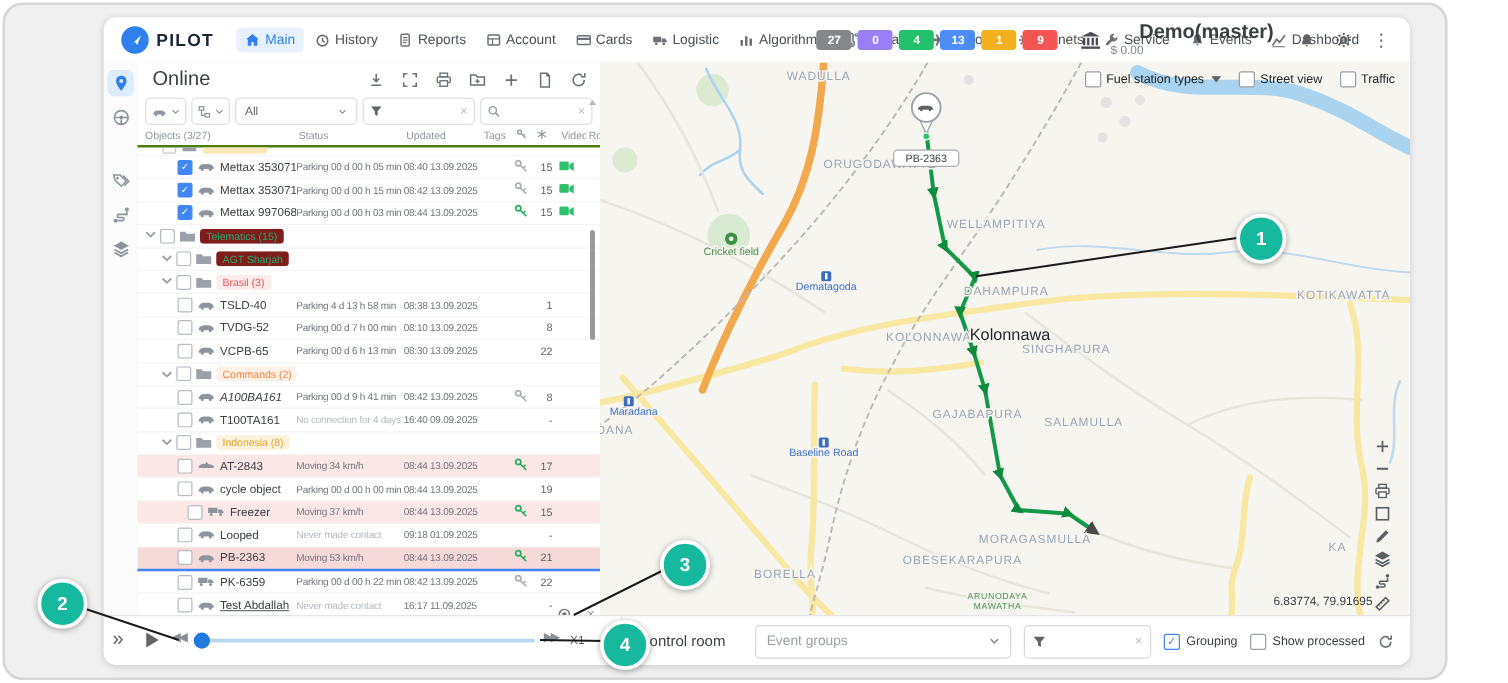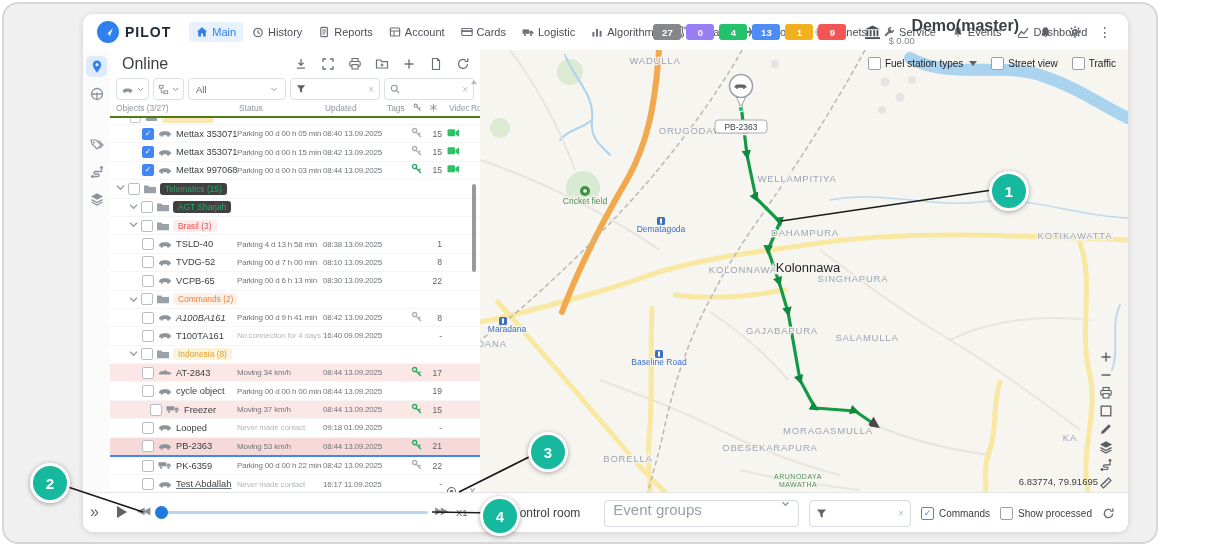--- a/index.html
+++ b/index.html
@@ -58,21 +58,21 @@
   .row.pink{background:#fcE7e7;}
   .row.selected{background:#f6d9d9;border-bottom:2px solid #4285f4;}
   .c-name{display:flex;align-items:center;gap:3px;overflow:hidden;white-space:nowrap;}
   .vname{font-size:9.3px;color:#3c4043;}
   .cell{overflow:hidden;white-space:nowrap;letter-spacing:-0.2px;}
   .muted{color:#b4bac0;}
   .cb{width:10px;height:10px;border:1px solid #b6bcc2;border-radius:2px;background:#fff;flex:none;display:flex;align-items:center;justify-content:center;}
   .cb.on{background:#4285f4;border-color:#4285f4;color:#fff;font-size:8px;line-height:1;}
   .chev{color:#9aa0a6;flex:none;}
   .pill{font-size:8.4px;padding:1px 5px;border-radius:3px;white-space:nowrap;}
-  .pill.green{color:#27a969;background:#404040;}
+  .pill.green{color:#27a969;background:#7f1d1d;}
   .pill.red{color:#ea5455;background:#fdecec;}
   .pill.orange{color:#ef8243;background:#fdf0e7;}
   .pill.amber{color:#dfa32e;background:#fcf3dc;}
   .keyi.green{color:#27ae60;} .keyi.gray{color:#aab0b6;}
   .cnt{text-align:right;padding-right:5px;color:#5f6368;font-size:8.6px;}
   .cami{color:#2dc16b;}
   .vicon{color:#8d949b;flex:none;}
   .hsb{position:absolute;left:29px;top:480px;width:356px;height:6px;border-radius:3px;background:#f1f1f1;}
   .hsb .thumb{position:absolute;left:3px;top:0;width:246px;height:6px;border-radius:3px;background:#8f8f8f;}
   .vsb{position:absolute;left:389px;top:170px;width:4px;height:88px;border-radius:2px;background:#9a9a9a;}
@@ -84,21 +84,21 @@
   .playzone{position:relative;width:414px;height:100%;flex:none;}
   .collapse{position:absolute;left:7px;top:10px;font-size:16px;color:#5f6368;}
   .play{position:absolute;left:34px;top:13px;width:0;height:0;border-left:10px solid #606468;border-top:6px solid transparent;border-bottom:6px solid transparent;}
   .rw{position:absolute;left:54px;top:12px;font-size:10px;color:#8a9096;letter-spacing:-2px;}
   .ff{position:absolute;left:352px;top:12px;font-size:10px;color:#8a9096;letter-spacing:-2px;}
   .track{position:absolute;left:75px;top:18px;width:270px;height:3px;border-radius:2px;background:#b9d7f3;}
   .knob{position:absolute;left:-3px;top:-5px;width:13px;height:13px;border-radius:50%;background:#1f7ae0;}
   .speed{position:absolute;left:373px;top:14px;font-size:9.5px;color:#5f6368;}
   .ebar{flex:1;display:flex;align-items:center;gap:10px;padding:0 13px;border-left:1px solid #efefef;min-width:0;}
   .ebar-title{font-size:12px;color:#3c4043;white-space:nowrap;margin-right:14px;}
-  .ev-select{flex:1;min-width:120px;max-width:300px;height:25px;border:1px solid #d6d9dd;border-radius:4px;display:flex;align-items:flex-start;padding:0 8px;color:#9aa0a6;font-size:15px;background:#fff;}
+  .ev-select{flex:1;min-width:120px;max-width:300px;height:25px;border:1px solid #d6d9dd;border-radius:4px;display:flex;align-items:center;padding:0 8px;color:#9aa0a6;font-size:11px;background:#fff;}
   .ev-select .chevron{margin-left:auto;color:#8d949b;}
   .funnelbox{width:88px;height:25px;border:1px solid #d6d9dd;border-radius:4px;display:flex;align-items:center;padding:0 6px;background:#fff;color:#5f6368;}
   .funnelbox .x{margin-left:auto;color:#b6bcc2;font-size:10px;}
   .chk{display:flex;align-items:center;gap:5px;font-size:10px;color:#3c4043;white-space:nowrap;}
   .box{width:11px;height:11px;border:1px solid #9aa0a6;border-radius:2px;background:#fff;}
   .box.blue{border-color:#4285f4;color:#4285f4;font-size:9px;line-height:10px;text-align:center;}
   
   .map{position:absolute;left:397px;top:36px;width:648px;height:442px;overflow:hidden;background:#f7f5ef;}
   .map svg.base{position:absolute;left:0;top:0;}
   .map-top{position:absolute;right:12px;top:7px;display:flex;gap:14px;align-items:center;}
@@ -1110,21 +1110,21 @@
         <span class="funnelbox">
           <span class="icn">
               <svg width="11" height="11" viewBox="0 0 12 12" fill="#5f6368">
                 <path d="M1 1.5 H11 L7.3 6 V10.5 L4.7 9 V6 Z"></path>
               </svg>
             </span>
           <span class="x">×</span>
         </span>
         <span class="chk">
           <span class="box blue">✓</span>
-          <span>Commands</span>
+          <span>Grouping</span>
         </span>
         <span class="chk">
           <span class="box"></span>
           <span>Show processed</span>
         </span>
         <span class="icn" style="color:#6b7177">
           <svg width="13" height="13" viewBox="0 0 14 14" stroke="currentColor" fill="none" stroke-width="1.4">
               <path d="M11.5 7 A4.5 4.5 0 1 1 9.6 3.3"></path>
               <path d="M11.8 1.4 V4.4 H8.8"></path>
             </svg>

